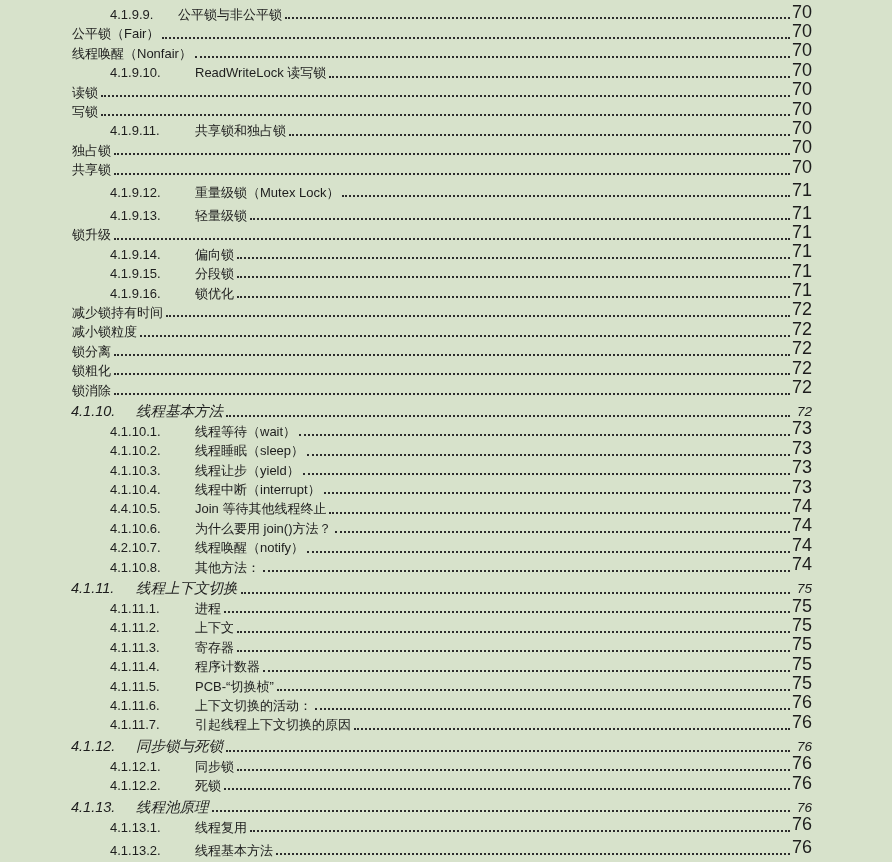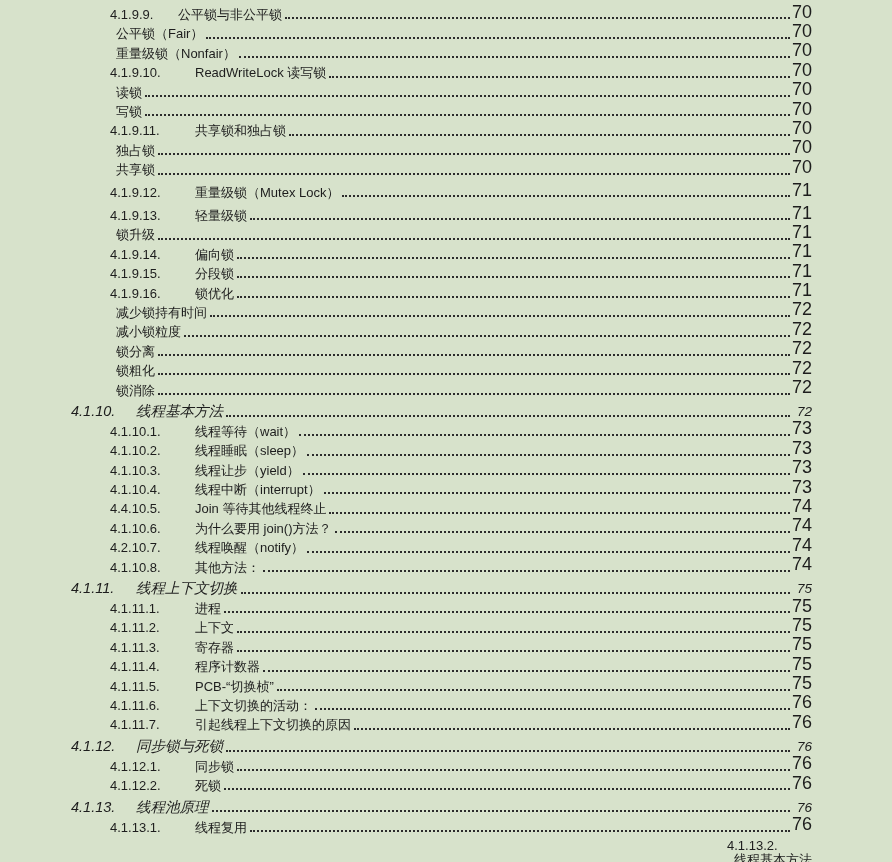--- a/index.html
+++ b/index.html
@@ -29,29 +29,29 @@
     display: flex;
     align-items: flex-end;
     height: 19.4px;
     box-sizing: border-box;
     font-size: 13px;
     line-height: 1.1;
     white-space: nowrap;
     cursor: pointer;
   }
   .row.sub3  { padding-left: 110px; }
-  .row.plain { padding-left: 116px; }
+  .row.plain { padding-left: 72px; }
   .row.sec {
     padding-left: 71px;
     height: 22px;
     font-style: italic;
     font-size: 14.5px;
   }
   .row.gap { margin-top: 3.5px; }
-  .row.gap4 { margin-top: 4px; flex-direction: column; }
+  .row.gap4 { margin-top: 4px; }
   .num { flex: none; }
   .sub3 .num { width: 68px; }
   .sub3 .num.wide { width: 85px; }
   .sec .num { width: 65px; }
   .title { flex: none; }
   .leader {
     flex: 1;
     height: 0;
     border-bottom: 2px dotted #2b2b2b;
     margin: 0 2px 3px 3px;
@@ -85,21 +85,21 @@
         <span class="title">公平锁与非公平锁</span>
         <span class="leader"></span>
         <span class="pageno">70</span>
       </div>
       <div class="row plain">
         <span class="title">公平锁（Fair）</span>
         <span class="leader"></span>
         <span class="pageno">70</span>
       </div>
       <div class="row plain">
-        <span class="title">重量级锁（Nonfair）</span>
+        <span class="title">线程唤醒（Nonfair）</span>
         <span class="leader"></span>
         <span class="pageno">70</span>
       </div>
       <div class="row sub3">
         <span class="num wide">4.1.9.10.</span>
         <span class="title">ReadWriteLock 读写锁</span>
         <span class="leader"></span>
         <span class="pageno">70</span>
       </div>
       <div class="row plain">

